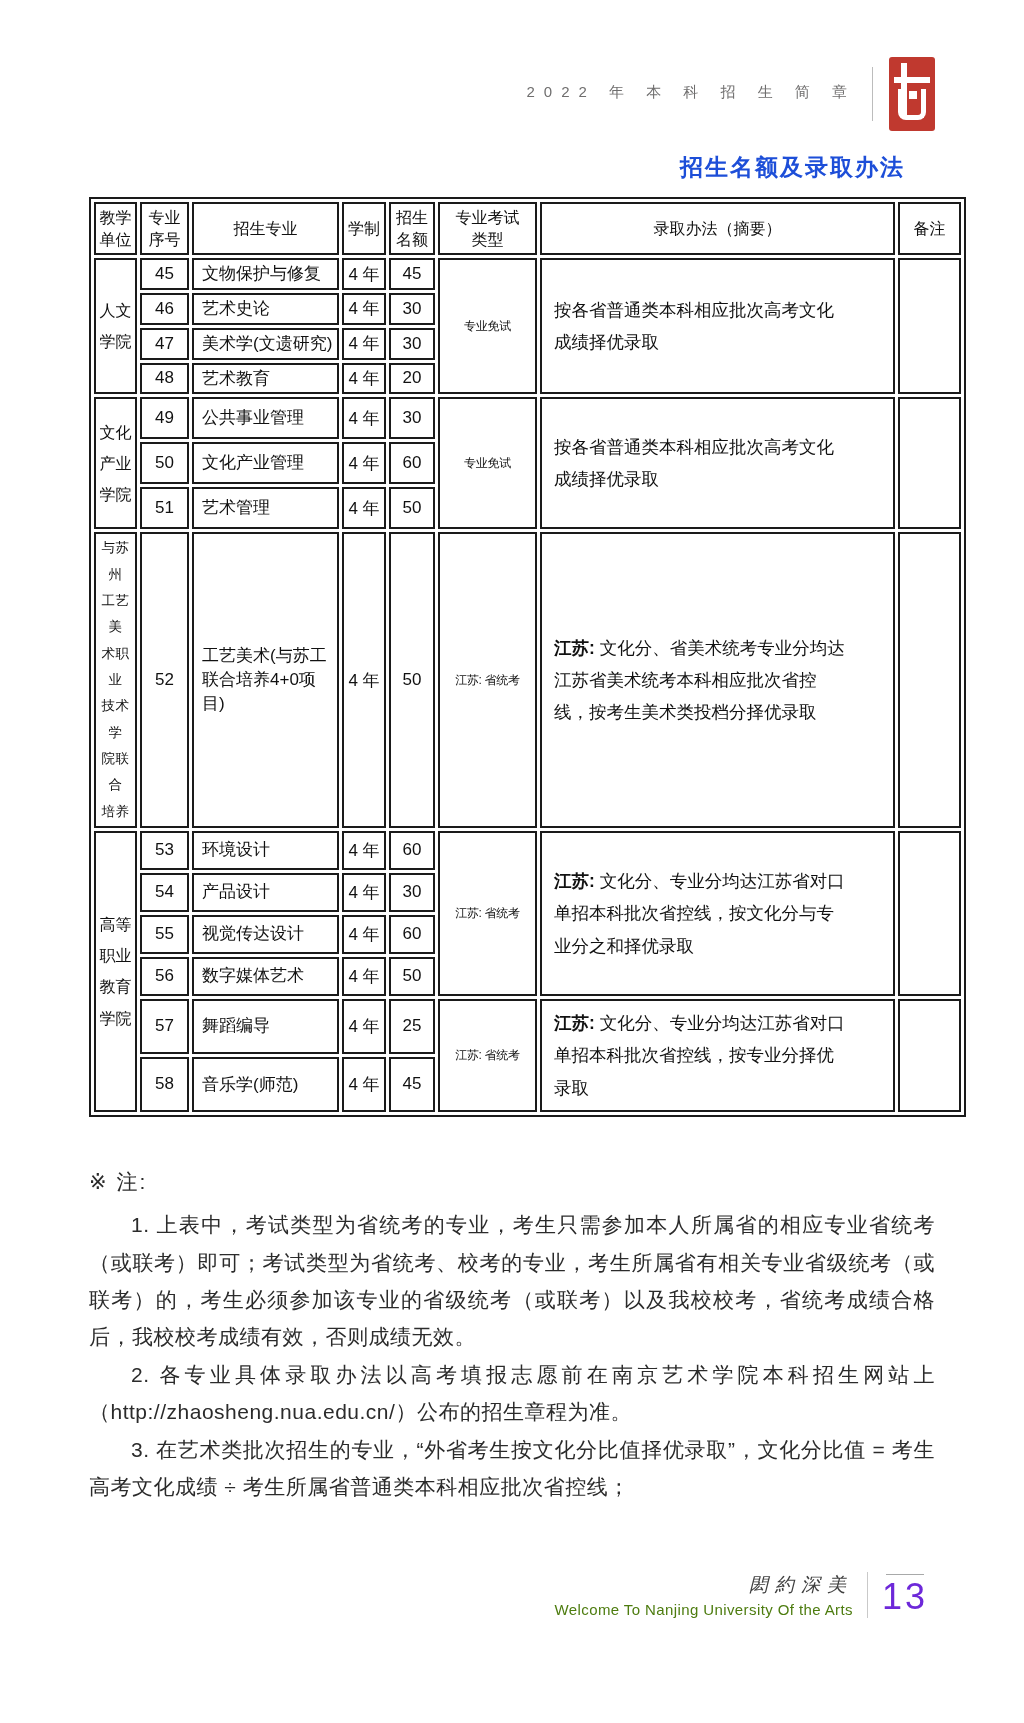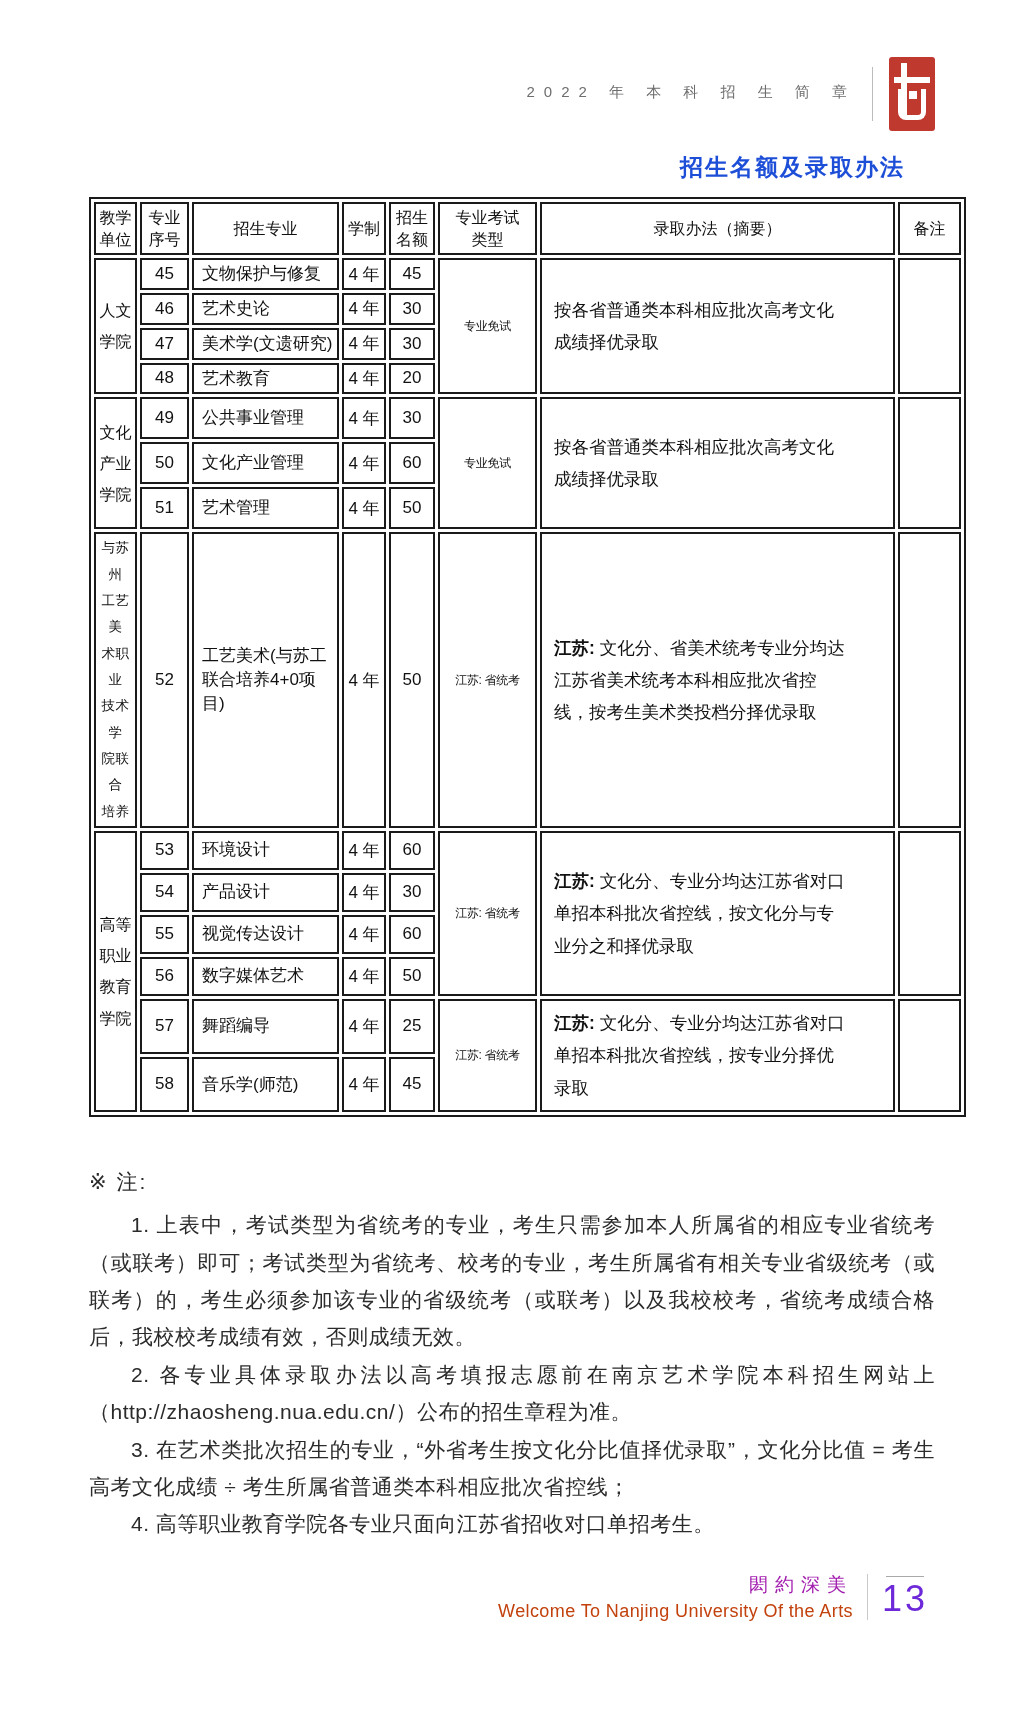--- a/index.html
+++ b/index.html
@@ -37,22 +37,22 @@
   td.remark-cell { }
 
   
   .notes { margin-top:46px; color:#2b2b2b; font-size:21px; line-height:1.78; }
   .notes-marker { margin-bottom:6px; letter-spacing:2px; }
   .notes p { margin:0; text-indent:2em; text-align:justify; letter-spacing:0.5px; }
 
   
   .page-footer { position:absolute; top:1572px; right:96px; display:flex; align-items:center; gap:14px; }
   .footer-text { text-align:right; }
-  .motto { font-family:"Liberation Serif","DejaVu Serif",serif; font-size:19px; color:#a21caf; letter-spacing:7px; }
-  .welcome { font-size:18px; color:#c2410c; letter-spacing:0.4px; margin-top:3px; }
+  .motto { font-family:"Liberation Serif","DejaVu Serif",serif; font-style:italic; font-size:19px; color:#404040; letter-spacing:7px; }
+  .welcome { font-size:15px; color:#4d7c0f; letter-spacing:0.4px; margin-top:3px; }
   .footer-divider { width:1px; height:46px; background:#c9c9c9; }
   .page-number-wrap { display:flex; flex-direction:column; align-items:center; }
   .pn-line { width:38px; height:1px; background:#a8a9a9; margin-bottom:2px; }
   .page-number { font-size:36px; color:#6d28d9; letter-spacing:3px; line-height:1.1; }
 </style>
 </head>
 <body>
 
 <div class="page">
   <div class="content">
@@ -214,21 +214,20 @@
           </tr>
         </tbody>
     </table>
 
     <section class="notes">
       <div class="notes-marker">※ 注:</div>
       <div id="notes-list">
           <p>1. 上表中，考试类型为省统考的专业，考生只需参加本人所属省的相应专业省统考（或联考）即可；考试类型为省统考、校考的专业，考生所属省有相关专业省级统考（或联考）的，考生必须参加该专业的省级统考（或联考）以及我校校考，省统考成绩合格后，我校校考成绩有效，否则成绩无效。</p>
           <p>2. 各专业具体录取办法以高考填报志愿前在南京艺术学院本科招生网站上（http://zhaosheng.nua.edu.cn/）公布的招生章程为准。</p>
           <p>3. 在艺术类批次招生的专业，“外省考生按文化分比值择优录取”，文化分比值 = 考生高考文化成绩 ÷ 考生所属省普通类本科相应批次省控线；</p>
-          <p>4. 高等职业教育学院各专业只面向江苏省招收对口单招考生。</p>
         </div>
     </section>
 
   </div>
 
   <footer class="page-footer">
     <div class="footer-text">
       <div class="motto">閎約深美</div>
       <div class="welcome">Welcome To Nanjing University Of the Arts</div>
     </div>

